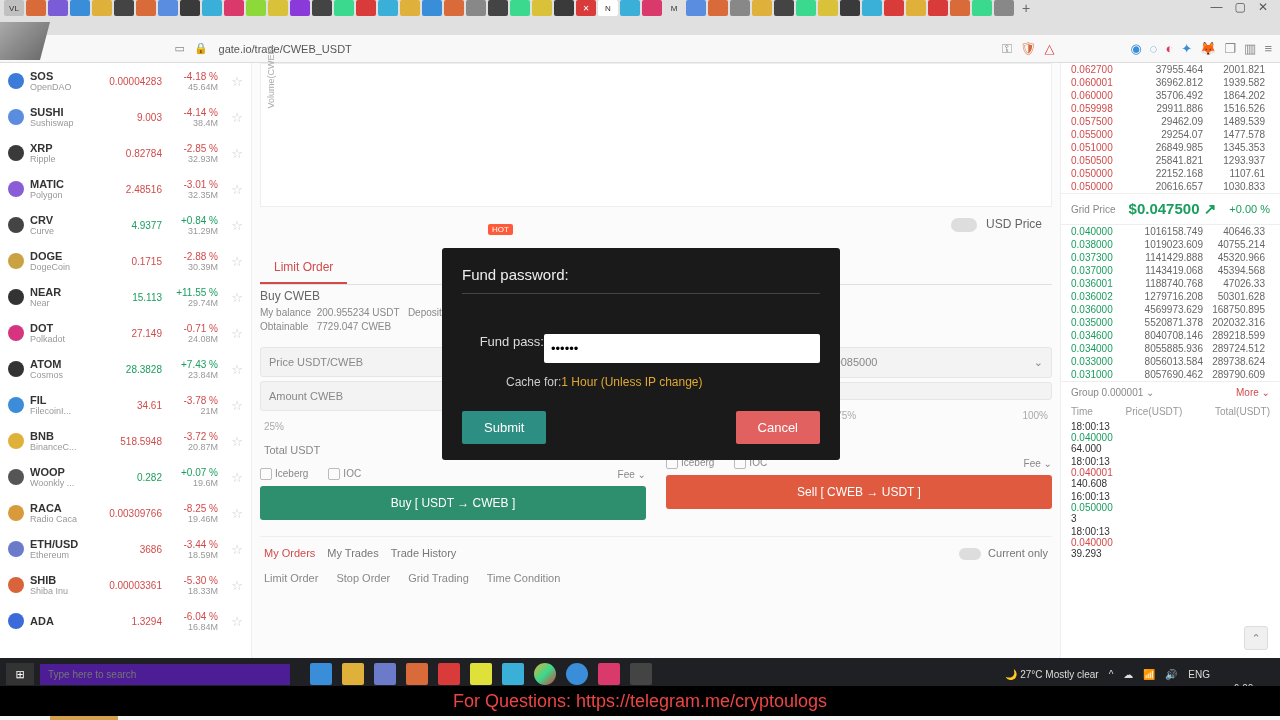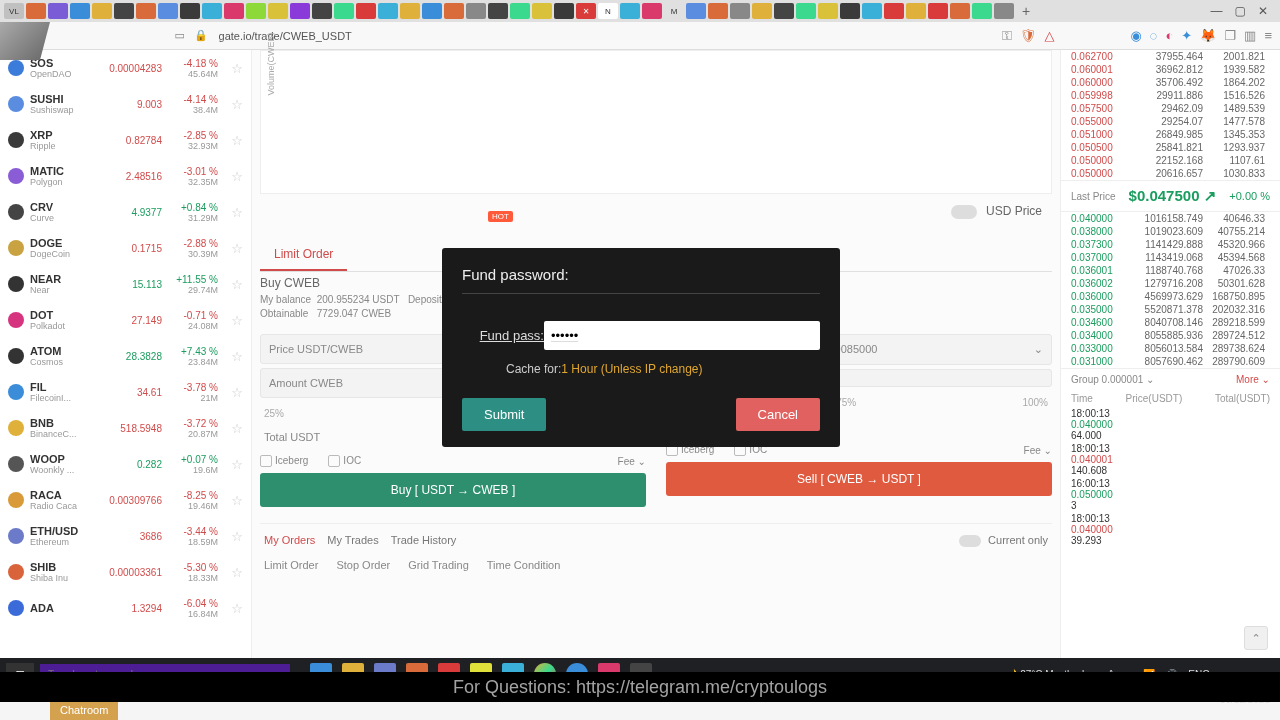--- a/index.html
+++ b/index.html
@@ -1,18 +1,18 @@
 <!DOCTYPE html>
 <html><head>
 <meta charset="utf-8">
 <style>
 * { box-sizing: border-box; margin: 0; padding: 0; font-family: Arial, sans-serif; }
 body { background: #f5f5f5; font-size: 11px; color: #333; overflow: hidden; width: 1280px; height: 720px; }
 
-.tabbar { height: 22px; background: #e0e0e0; display: flex; align-items: center; padding: 0 4px; gap: 2px; overflow: hidden; }
+.tabbar { height: 35px; background: #e0e0e0; display: flex; align-items: flex-start; padding: 0 4px; gap: 2px; overflow: hidden; }
 .tabbar .tab { width: 20px; height: 16px; background: #c0c0c0; border-radius: 2px; font-size: 8px; display: flex; align-items: center; justify-content: center; }
 .tabbar .win-controls { margin-left: auto; display: flex; gap: 12px; padding-right: 8px; font-size: 12px; color: #555; }
 
 .urlbar { height: 28px; background: #f8f8f8; display: flex; align-items: center; padding: 0 8px; gap: 10px; border-bottom: 1px solid #ddd; }
 .urlbar .nav { color: #666; font-size: 14px; }
 .urlbar .url { color: #555; font-size: 11px; }
 .urlbar-right { margin-left: auto; display: flex; gap: 8px; align-items: center; }
 .urlbar-right span { font-size: 13px; }
 
 .main { display: flex; height: 608px; background: #fbfbfb; }
@@ -72,40 +72,40 @@
 .last-price .val { color: #1a9d5e; font-size: 15px; font-weight: bold; }
 .last-price .pct { color: #1a9d5e; font-size: 11px; }
 .grp-row { padding: 5px 10px; display: flex; justify-content: space-between; color: #888; border-top: 1px solid #eee; }
 .grp-row .more { color: #d14b4b; }
 .trade-head { display: flex; justify-content: space-between; padding: 3px 10px; color: #999; font-size: 10px; }
 .trade-row { display: flex; justify-content: space-between; padding: 1px 10px; font-size: 10px; flex-direction: column; }
 .scroll-top-btn { position: absolute; right: 12px; bottom: 70px; width: 24px; height: 24px; background: #f0f0f0; border: 1px solid #ddd; border-radius: 3px; display: flex; align-items: center; justify-content: center; color: #888; }
 
 .modal { position: absolute; left: 442px; top: 248px; width: 398px; background: #1a1a1a; color: #ddd; border-radius: 3px; padding: 18px 20px 16px; z-index: 100; }
 .modal-title { font-size: 15px; color: #eee; border-bottom: 1px solid #444; padding-bottom: 10px; }
-.modal-field { display: flex; align-items: center; margin: 27px 0 12px; text-decoration: underline; }
+.modal-field { display: flex; margin: 40px 0 12px; }
 .modal-field label { font-size: 13px; color: #ddd; width: 82px; text-align: right; }
 .modal-field input { flex: 1; background: #fff; border: none; padding: 7px; font-size: 13px; border-radius: 2px; }
 .cache-line { font-size: 12px; padding-left: 44px; }
 .cache-line .lbl { color: #ccc; }
 .cache-line .val { color: #e0a731; }
 .modal-btns { display: flex; justify-content: space-between; margin-top: 22px; }
 .submit-btn { background: #2d8f83; color: #fff; border: none; padding: 9px 22px; border-radius: 2px; font-size: 13px; cursor: pointer; }
 .cancel-btn { background: #e0615f; color: #fff; border: none; padding: 9px 22px; border-radius: 2px; font-size: 13px; cursor: pointer; }
 
 .taskbar { position: absolute; bottom: 30px; left: 0; right: 0; height: 32px; background: #1f2023; display: flex; align-items: center; color: #fff; font-size: 11px; }
 .taskbar .start { width: 28px; height: 22px; background: #333; margin: 0 6px; display: flex; align-items: center; justify-content: center; }
 .taskbar .search { background: #4c1d95; border: none; color: #aaa; padding: 5px 8px; width: 250px; font-size: 10px; }
 .taskbar .apps { display: flex; gap: 10px; margin-left: 20px; }
 .taskbar .app { width: 22px; height: 22px; border-radius: 2px; }
 .taskbar .tray { margin-left: auto; display: flex; align-items: center; gap: 10px; padding-right: 10px; font-size: 10px; color: #ddd; }
 .taskbar .weather { color: #ddd; }
 .taskbar .clock { text-align: right; line-height: 1.1; margin-top: 40px; }
 
-.caption-bar { position: absolute; bottom: 18px; left: 0; right: 0; height: 30px; background: #000; color: #a3a3a3; font-size: 18px; display: flex; align-items: center; justify-content: center; margin-top: 24px; }
+.caption-bar { position: absolute; bottom: 4px; left: 0; right: 0; height: 30px; background: #000; color: #ef4444; font-size: 18px; display: flex; align-items: center; justify-content: center; margin-top: 24px; }
 
 .corner-img { position: absolute; top: 22px; left: 0; width: 50px; height: 38px; background: linear-gradient(135deg,#aaa,#666); clip-path: polygon(0 0, 100% 0, 80% 100%, 0 100%); z-index: 50; }
 </style>
 </head>
 <body>
 
 <div class="tabbar">
   <div class="tab">VL</div>
   <div class="tab" style="background:#d96b3a"></div>
   <div class="tab" style="background:#7a5cd6"></div>
@@ -536,21 +536,21 @@
           <span class="a">22152.168</span>
           <span class="t">1107.61</span>
         </div>
         <div class="ob-row">
           <span class="p red">0.050000</span>
           <span class="a">20616.657</span>
           <span class="t">1030.833</span>
         </div>
       </div>
     <div class="last-price">
-      <span class="lbl">Last Price</span>
+      <span class="lbl">Grid Price</span>
       <span class="val"><span>$0.047500</span> <span>↗</span></span>
       <span class="pct">+0.00 %</span>
     </div>
     <div id="bids">
         <div class="ob-row">
           <span class="p green">0.040000</span>
           <span class="a">1016158.749</span>
           <span class="t">40646.33</span>
         </div>
         <div class="ob-row">

